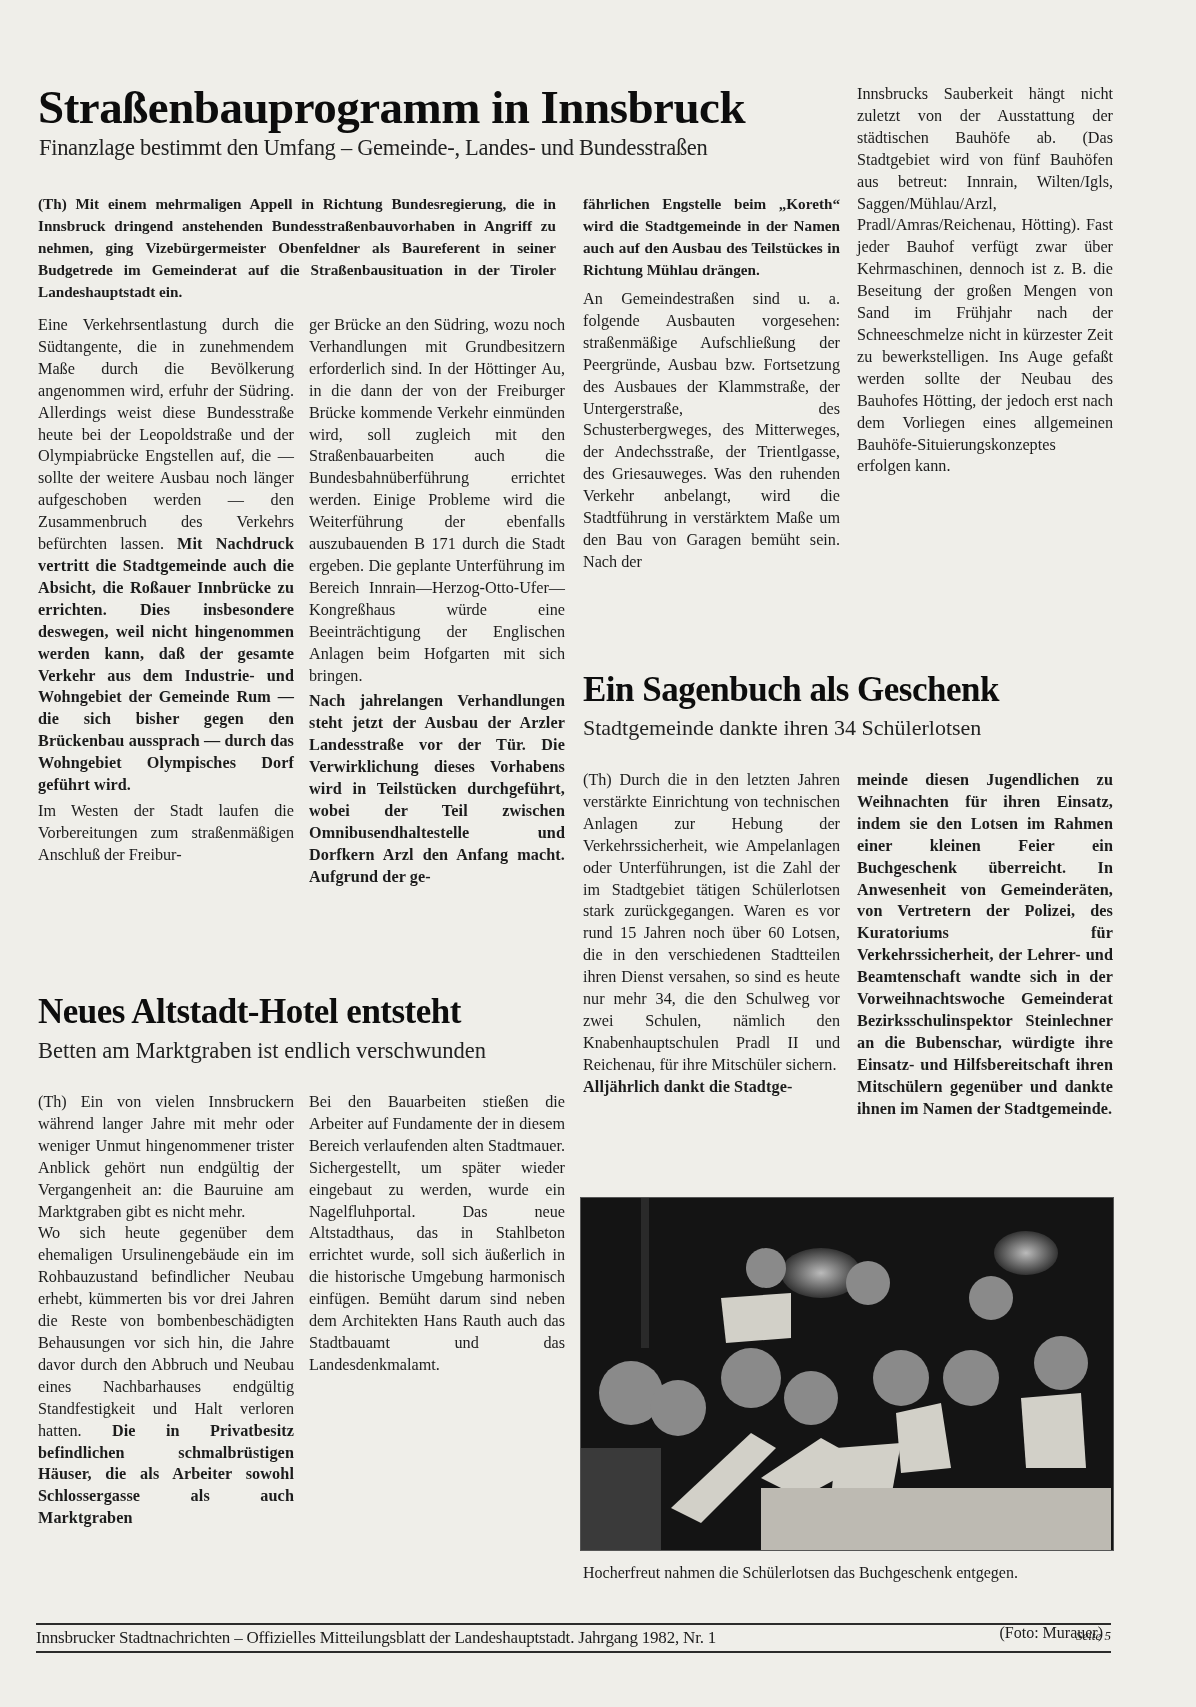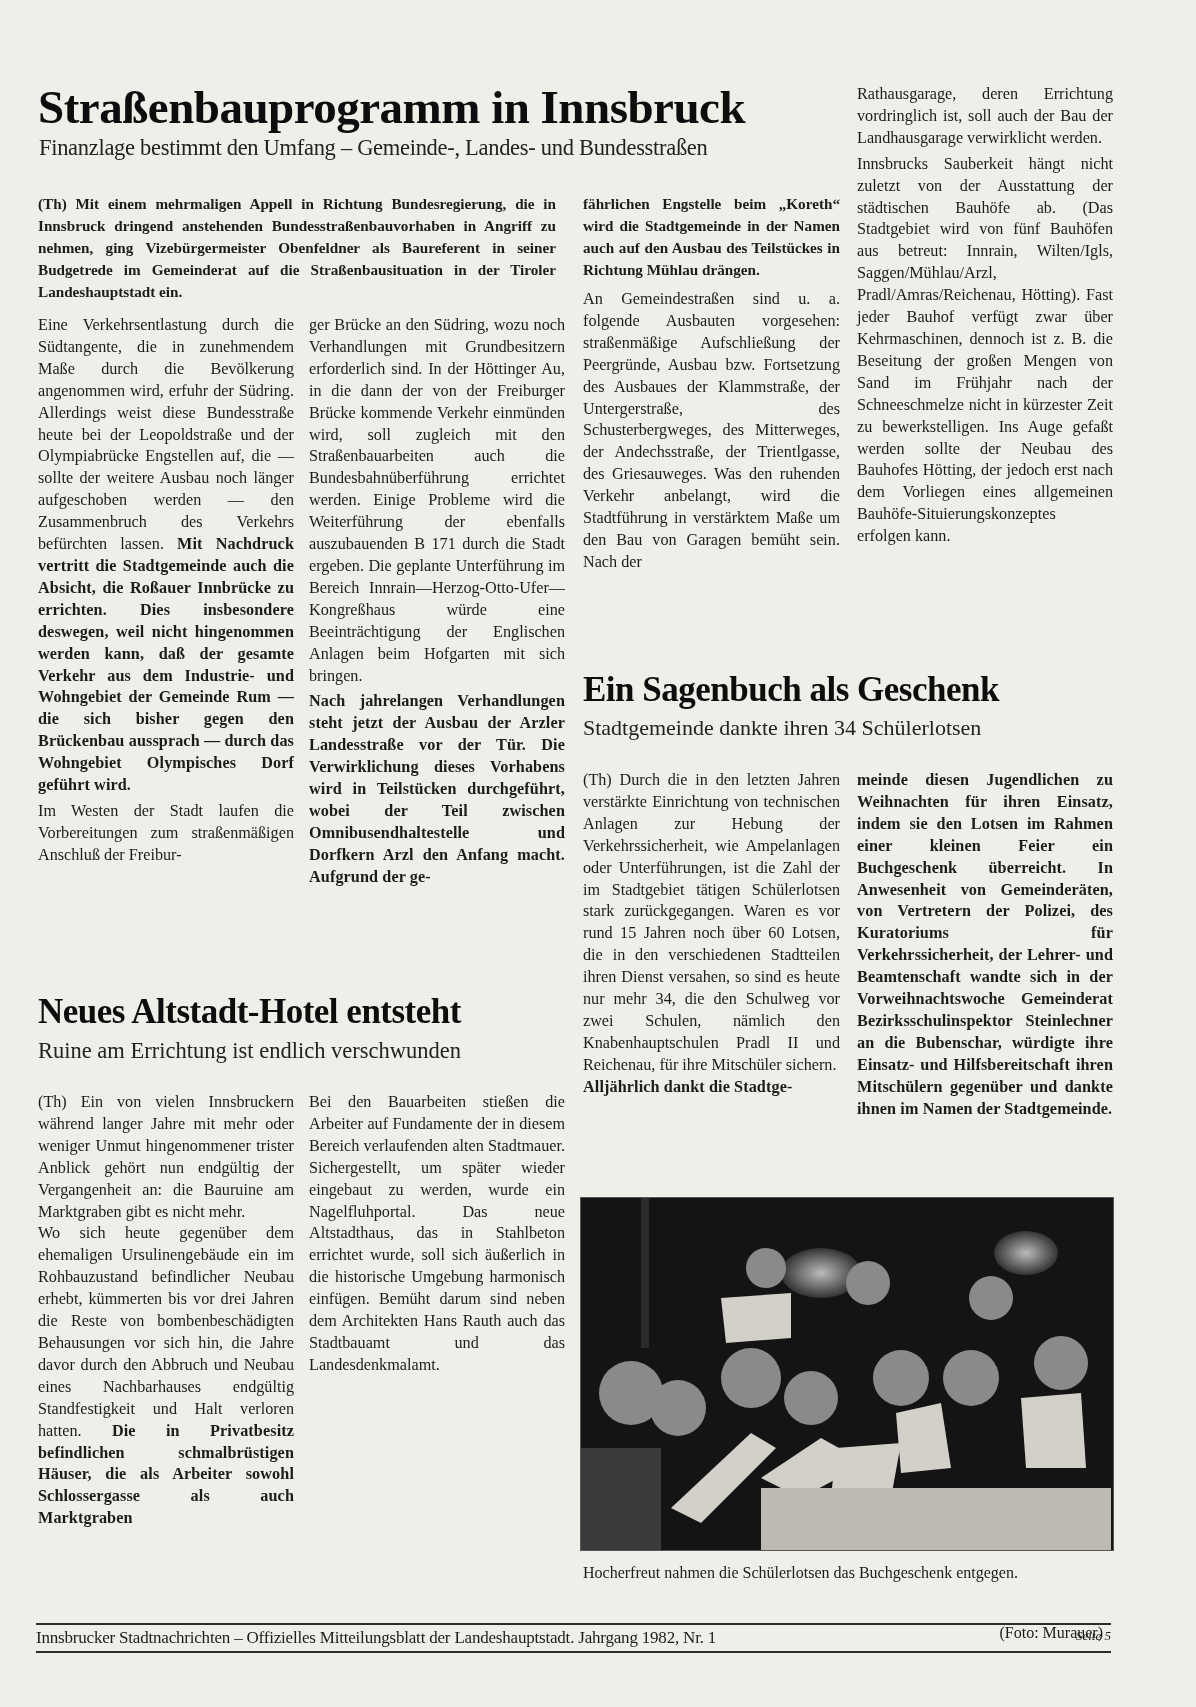--- a/index.html
+++ b/index.html
@@ -53,21 +53,20 @@
 </div>
 
 <div class="col abs" style="left:583px; top:193px; width:257px;">
   <div class="lead">
       <p>fährlichen Engstelle beim „Koreth“ wird die Stadtgemeinde in der Namen auch auf den Ausbau des Teilstückes in Richtung Mühlau drängen.</p>
     </div>
   <p style="margin-top:8px;">An Gemeindestraßen sind u. a. folgende Ausbauten vorgesehen: straßenmäßige Aufschließung der Peergründe, Ausbau bzw. Fortsetzung des Ausbaues der Klammstraße, der Untergerstraße, des Schusterbergweges, des Mitterweges, der Andechsstraße, der Trientlgasse, des Griesauweges. Was den ruhenden Verkehr anbelangt, wird die Stadtführung in verstärktem Maße um den Bau von Garagen bemüht sein. Nach der</p>
 </div>
 
 <div class="col abs" style="left:857px; top:84px; width:256px;">
-  <p>Rathausgarage, deren Errichtung vordringlich ist, soll auch der Bau der Landhausgarage verwirklicht werden.</p>
   <p>Innsbrucks Sauberkeit hängt nicht zuletzt von der Ausstattung der städtischen Bauhöfe ab. (Das Stadtgebiet wird von fünf Bauhöfen aus betreut: Innrain, Wilten/Igls, Saggen/Mühlau/Arzl, Pradl/Amras/Reichenau, Hötting). Fast jeder Bauhof verfügt zwar über Kehrmaschinen, dennoch ist z. B. die Beseitung der großen Mengen von Sand im Frühjahr nach der Schneeschmelze nicht in kürzester Zeit zu bewerkstelligen. Ins Auge gefaßt werden sollte der Neubau des Bauhofes Hötting, der jedoch erst nach dem Vorliegen eines allgemeinen Bauhöfe-Situierungskonzeptes erfolgen kann.</p>
 </div>
 
 <h2 class="h1 abs" style="left:583px; top:672px; font-size:35px;">Ein Sagenbuch als Geschenk</h2>
 <div class="sub abs" style="left:583px; top:716px; font-size:22px;">Stadtgemeinde dankte ihren 34 Schülerlotsen</div>
 
 <div class="col abs" style="left:583px; top:770px; width:257px;">
   <p>(Th) Durch die in den letzten Jahren verstärkte Einrichtung von technischen Anlagen zur Hebung der Verkehrssicherheit, wie Ampelanlagen oder Unterführungen, ist die Zahl der im Stadtgebiet tätigen Schülerlotsen stark zurückgegangen. Waren es vor rund 15 Jahren noch über 60 Lotsen, die in den verschiedenen Stadtteilen ihren Dienst versahen, so sind es heute nur mehr 34, die den Schulweg vor zwei Schulen, nämlich den Knabenhauptschulen Pradl II und Reichenau, für ihre Mitschüler sichern.</p>
   <p class="b" style="margin-top:0;">Alljährlich dankt die Stadtge-</p>
 </div>
@@ -110,21 +109,21 @@
     <rect x="180" y="290" width="350" height="62" fill="#bdbab2"></rect>
     <rect x="0" y="250" width="80" height="102" fill="#3a3a3a"></rect>
   </svg>
 </div>
 <div class="caption abs" style="left:583px; top:1562px; width:530px;">
   <span style="display:block; text-align:justify; text-align-last:left; width:530px;">Hocherfreut nahmen die Schülerlotsen das Buchgeschenk entgegen.</span>
   <span style="position:absolute; right:10px; top:21px;margin-top:39px;">(Foto: Murauer)</span>
 </div>
 
 <h2 class="h1 abs" style="left:38px; top:994px; font-size:35px;">Neues Altstadt-Hotel entsteht</h2>
-<div class="sub abs" style="left:38px; top:1039px; font-size:22.5px;">Ruine am Errichtung ist endlich verschwunden</div>
+<div class="sub abs" style="left:38px; top:1039px; font-size:22.5px;">Betten am Marktgraben ist endlich verschwunden</div>
 
 <div class="col abs" style="left:38px; top:1092px; width:256px;">
   <p>(Th) Ein von vielen Innsbruckern während langer Jahre mit mehr oder weniger Unmut hingenommener trister Anblick gehört nun endgültig der Vergangenheit an: die Bauruine am Marktgraben gibt es nicht mehr.</p>
   <p style="margin-top:0;">
     <span>Wo sich heute gegenüber dem ehemaligen Ursulinengebäude ein im Rohbauzustand befindlicher Neubau erhebt, kümmerten bis vor drei Jahren die Reste von bombenbeschädigten Behausungen vor sich hin, die Jahre davor durch den Abbruch und Neubau eines Nachbarhauses endgültig Standfestigkeit und Halt verloren hatten.</span>
     <span class="b">Die in Privatbesitz befindlichen schmalbrüstigen Häuser, die als Arbeiter sowohl Schlossergasse als auch Marktgraben</span>
   </p>
 </div>
 <div class="col abs" style="left:309px; top:1092px; width:256px;">
   <p style="margin-top:0;">Bei den Bauarbeiten stießen die Arbeiter auf Fundamente der in diesem Bereich verlaufenden alten Stadtmauer. Sichergestellt, um später wieder eingebaut zu werden, wurde ein Nagelfluhportal. Das neue Altstadthaus, das in Stahlbeton errichtet wurde, soll sich äußerlich in die historische Umgebung harmonisch einfügen. Bemüht darum sind neben dem Architekten Hans Rauth auch das Stadtbauamt und das Landesdenkmalamt.</p>

